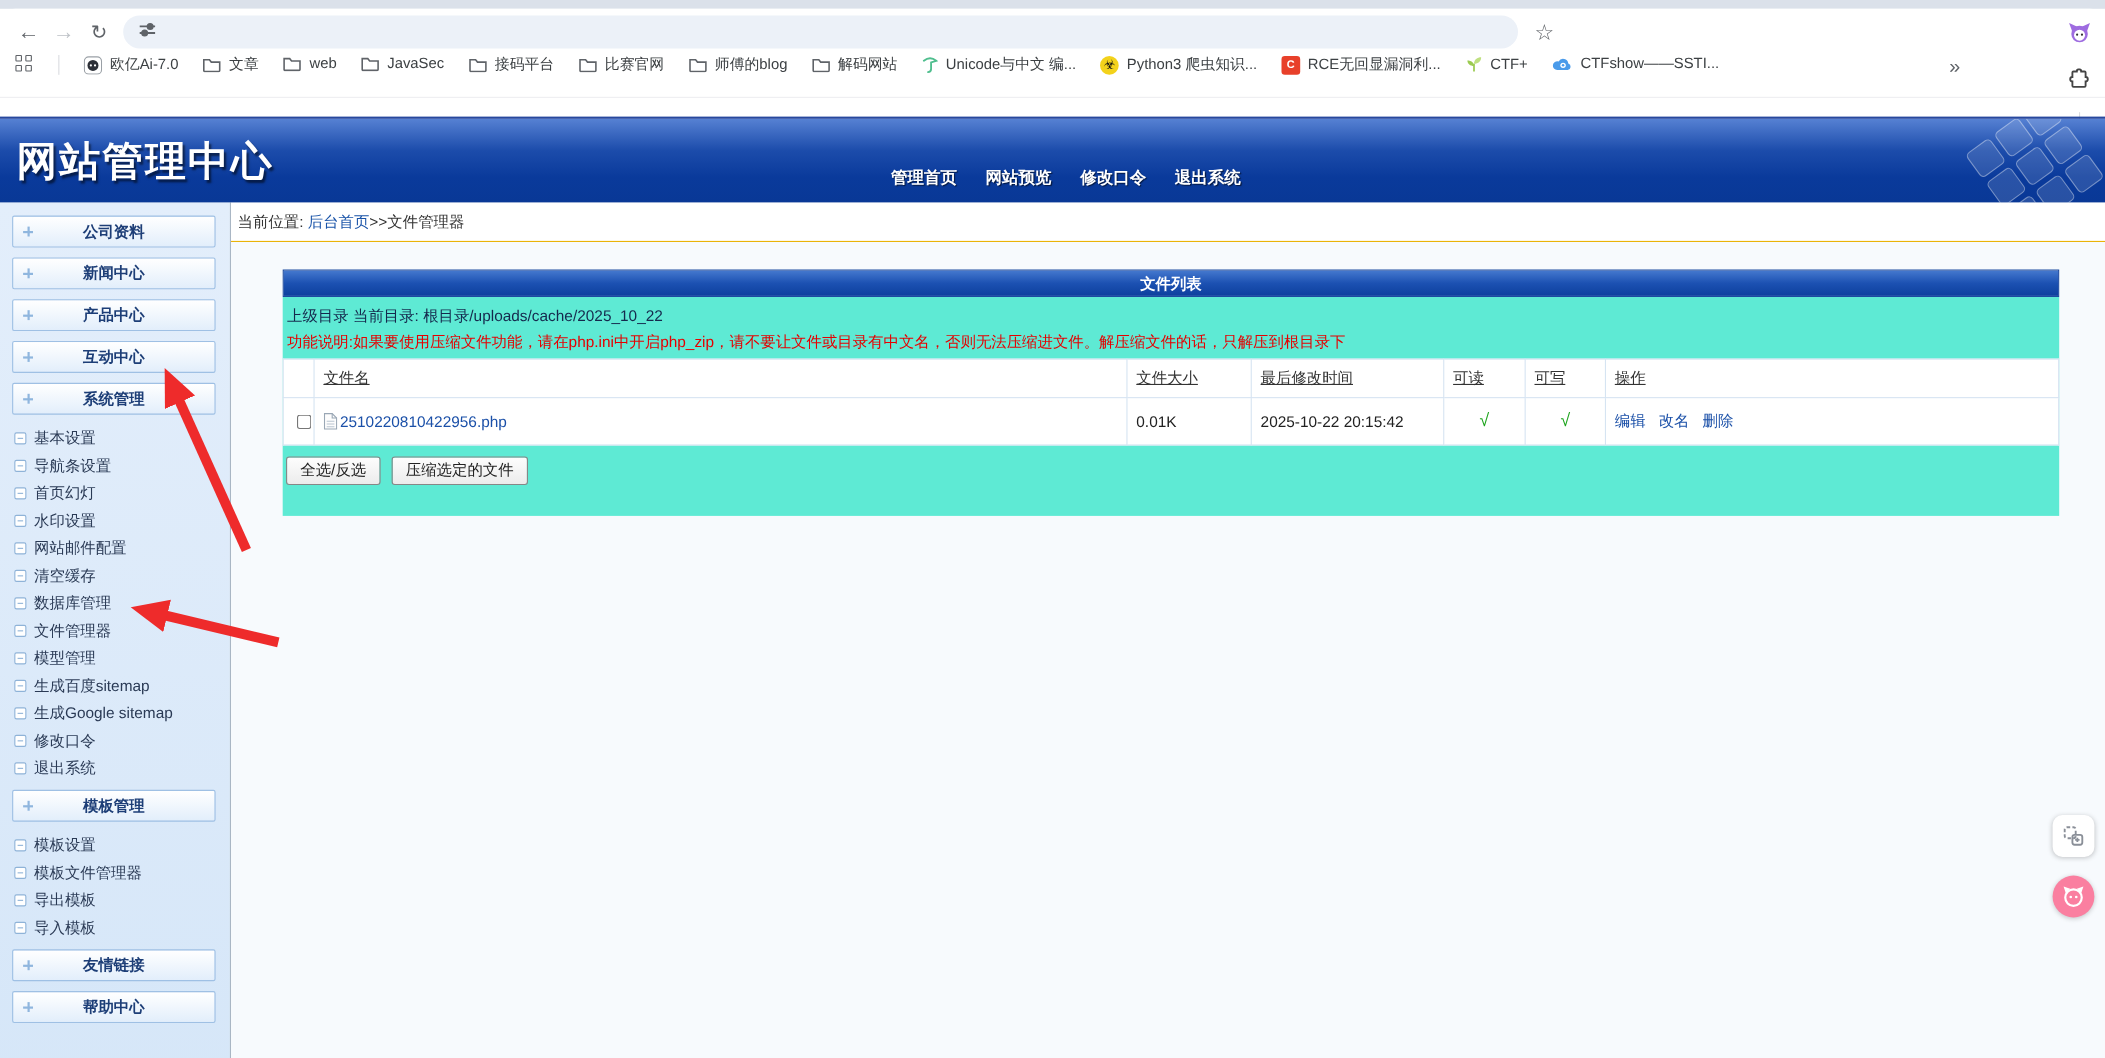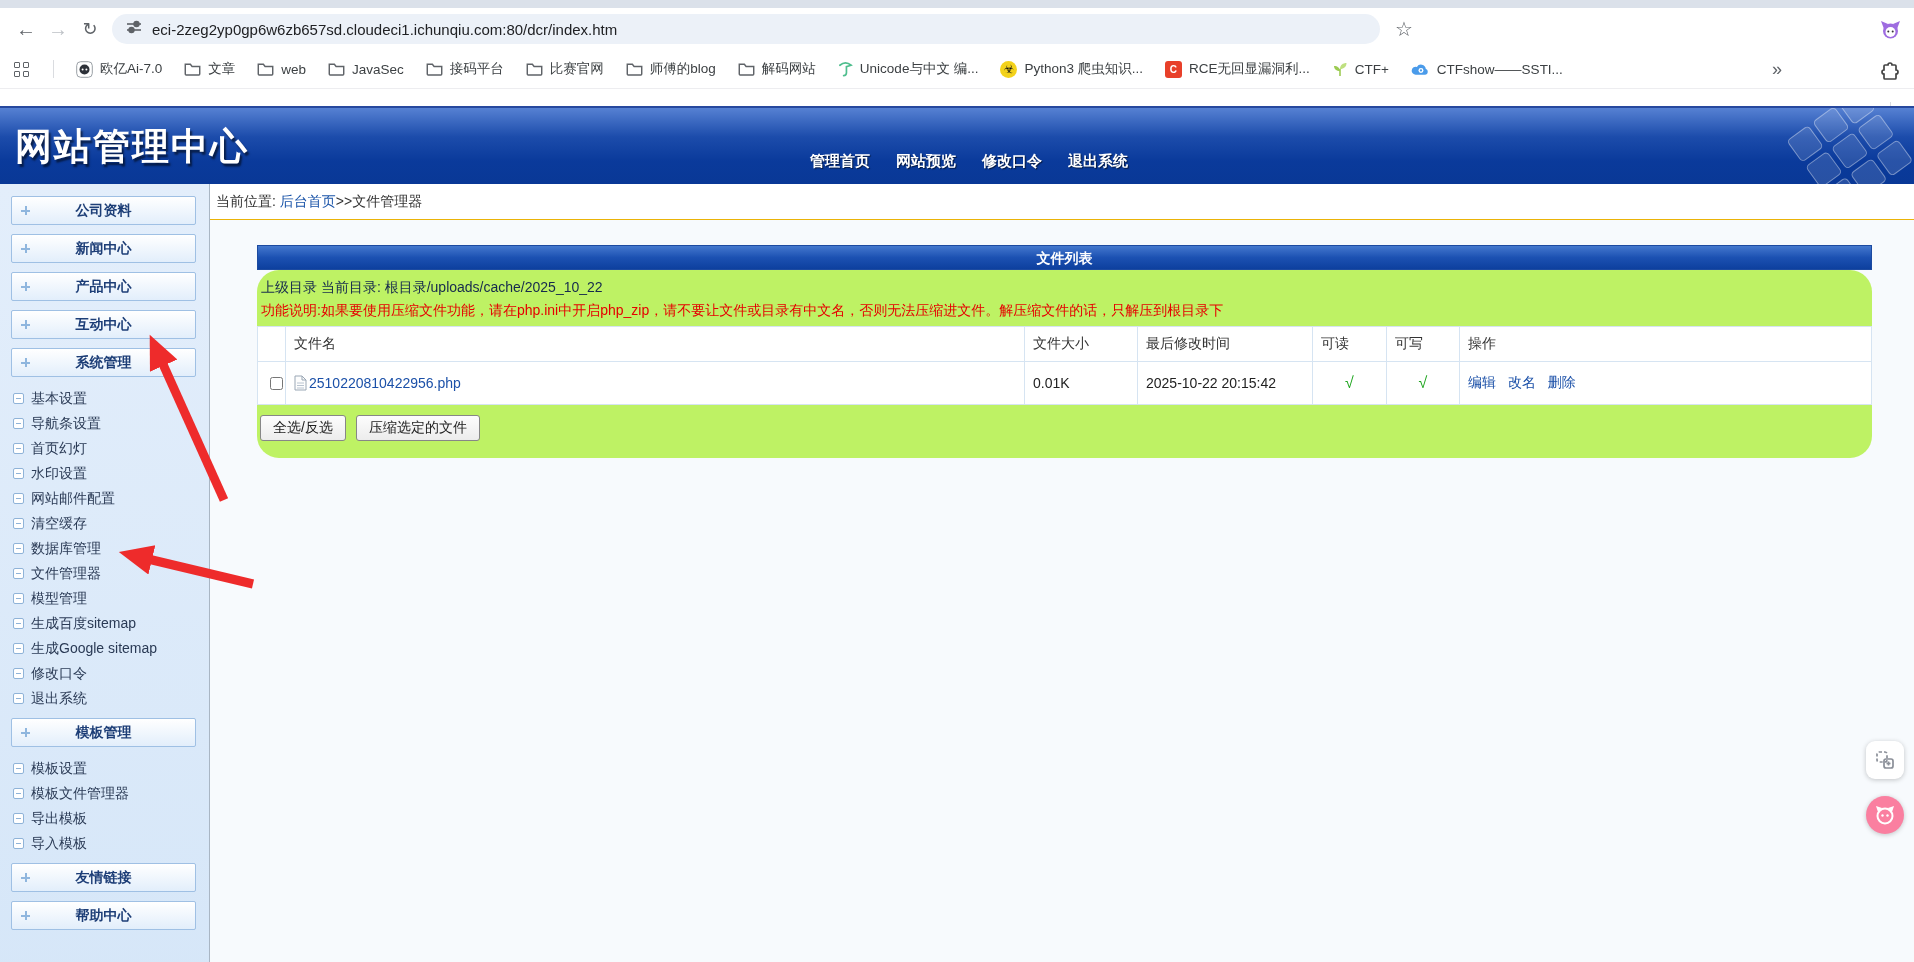--- a/index.html
+++ b/index.html
@@ -15,21 +15,21 @@
            display:flex;align-items:center;padding:0 14px;box-sizing:border-box;}
   .omni-url{font-size:15px;color:#202124;margin-left:10px;white-space:nowrap;overflow:hidden;}
   .star{margin-left:8px;}
   .extgrp{margin-left:auto;display:flex;align-items:center;gap:18px;flex-direction:column;}
   .ext{width:24px;height:24px;display:flex;align-items:center;justify-content:center;cursor:pointer;}
   .vdiv{width:1px;height:20px;background:#dadce0;}
   .avatar{width:28px;height:28px;border-radius:50%;background:#e8710a;color:#fff;font-size:13px;
           display:flex;align-items:center;justify-content:center;font-weight:bold;}
   .menu3{font-size:19px;color:#5f6368;width:20px;text-align:center;cursor:pointer;}
   
-  .bookmarks{height:38px;background:#fff;display:flex;align-items:center;padding:0 14px;gap:22px;border-bottom:1px solid #ededf0;}
+  .bookmarks{height:38px;background:#fff;display:flex;align-items:flex-start;padding:0 14px;gap:22px;border-bottom:1px solid #ededf0;}
   .bm{display:flex;align-items:center;gap:7px;font-size:13.5px;color:#3c4043;cursor:pointer;white-space:nowrap;}
   .bm-ovf{margin-left:auto;margin-right:118px;font-size:18px;color:#5f6368;cursor:pointer;}
   .appsgrid{display:grid;grid-template-columns:6px 6px;grid-gap:3px;margin-right:2px;}
   .appsgrid i{width:6px;height:6px;border:1.6px solid #5f6368;border-radius:1px;display:block;box-sizing:border-box;}
   .bmdiv{width:1px;height:18px;background:#dadce0;}
   .badge{width:17px;height:17px;border-radius:3px;display:flex;align-items:center;justify-content:center;
          font-size:10px;font-weight:bold;color:#fff;}
   
   .pagegap{height:17px;background:#fff;}
   .hdr{position:relative;height:78px;background:linear-gradient(180deg,#5681d3 0%,#1c4cab 38%,#0a3a9b 70%,#093896 100%);
@@ -55,27 +55,27 @@
               border-radius:2px;margin-right:7px;flex:0 0 auto;box-sizing:border-box;}
   
   .main{flex:1;display:flex;flex-direction:column;min-width:0;}
   .breadcrumb{height:35px;line-height:35px;background:#fff;border-bottom:1px solid #eab308;
               font-size:14px;color:#333;padding-left:6px;}
   .breadcrumb a{color:#1953a8;text-decoration:none;cursor:pointer;}
   .content{flex:1;background:#f7fafd;position:relative;}
   .panel{margin:25px 42px 0 47px;}
   .panel-title{height:25px;line-height:25px;text-align:center;color:#fff;font-size:14px;font-weight:bold;
                background:linear-gradient(180deg,#4478ce 0%,#1c51b2 50%,#0d409e 100%);border:1px solid #1c4aa0;box-sizing:border-box;}
-  .panel-body{background:#bef264;padding:6px 0 17px 0;border-radius:22px;}
+  .panel-body{background:#5eead4;padding:6px 0 28px 0;}
   .dirline{font-size:14px;color:#15294d;padding:3px 0 2px 4px;}
   .dirline a{color:#15294d;text-decoration:none;cursor:pointer;}
   .notice{font-size:14px;color:#e60000;padding:3px 0 6px 4px;}
   table.flist{width:100%;border-collapse:collapse;background:#fff;table-layout:fixed;}
   table.flist th{font-weight:normal;text-align:left;font-size:14px;color:#333;height:34px;padding:0 8px;
-                 border:1px solid #d6e4f2;}
+                 border:1px solid #d6e4f2;text-decoration:underline;}
   table.flist td{font-size:14px;color:#222;height:42px;padding:0 8px;border:1px solid #d6e4f2;}
   th.ctr,td.ctr{text-align:center;}
   .check{color:#1ea51e;font-size:16px;}
   a.flink{color:#1b50a8;text-decoration:none;cursor:pointer;}
   .actions a{color:#1b50a8;text-decoration:none;margin-right:8px;cursor:pointer;}
   .fico{vertical-align:-3px;margin-right:2px;}
   .btnrow{display:flex;gap:10px;margin:10px 0 0 3px;}
   .btn{padding:3px 12px;font-size:14px;color:#222;background:linear-gradient(#fdfdfd,#ececec);
        border:1px solid #878787;border-radius:3px;cursor:pointer;font-family:inherit;}
   
@@ -100,21 +100,20 @@
       <span>
         <svg width="16" height="16" viewBox="0 0 16 16">
             <g stroke="#5f6368" stroke-width="1.6" fill="#5f6368">
               <line x1="1" y1="5" x2="15" y2="5"></line>
               <circle cx="10.5" cy="5" r="2.4"></circle>
               <line x1="1" y1="11" x2="15" y2="11"></line>
               <circle cx="5.5" cy="11" r="2.4"></circle>
             </g>
           </svg>
       </span>
-      <span class="omni-url">eci-2zeg2yp0gp6w6zb657sd.cloudeci1.ichunqiu.com:80/dcr/index.htm</span>
     </div>
     <div class="t-ic star">☆</div>
     <div class="extgrp">
       <span class="ext">
         <svg width="19" height="19" viewBox="0 0 16 16">
             <g fill="#676c74">
               <circle cx="8" cy="4" r="2.1"></circle>
               <ellipse cx="8" cy="10" rx="4.2" ry="5"></ellipse>
             </g>
             <g stroke="#676c74" stroke-width="1.2">

